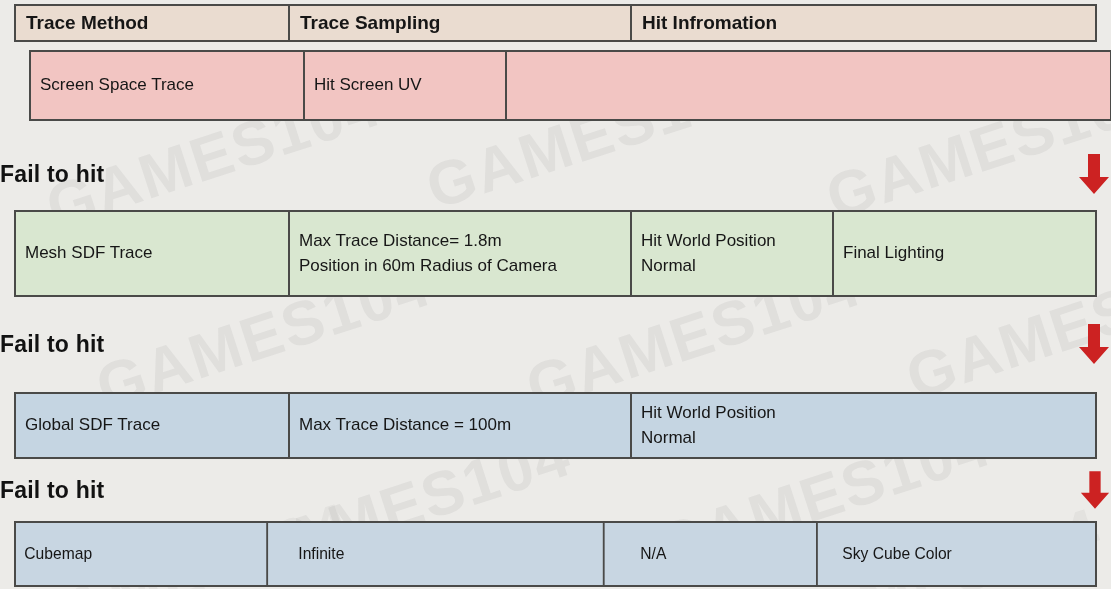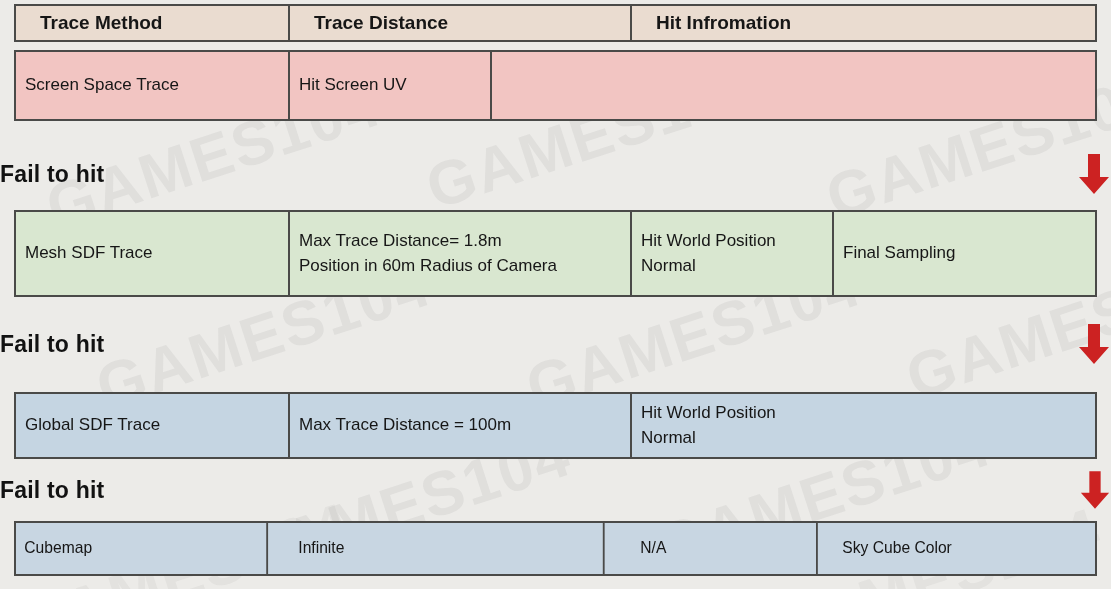--- a/index.html
+++ b/index.html
@@ -83,28 +83,28 @@
   #header-band {
     top: 4px;
     height: 38px;
     background: #eadcd0;
   }
   #header-band .cell {
     background: #eadcd0;
     font-weight: 700;
     font-size: 19px;
     justify-content: center;
-    padding: 0 24px;
-  }
-
-  
-  .band-pink  { background: #f2c5c2; top: 50px;  height: 71px; }
+    padding: 0 10px;
+  }
+
+  
+  .band-pink  { background: #f2c5c2; top: 50px;  height: 71px; margin-left: 15px; }
   .band-green { background: #d9e7d0; top: 210px; height: 87px; }
   .band-blue  { background: #c5d5e2; top: 392px; height: 67px; }
-  .band-last  { background: #c8d6e2; top: 521px; height: 55px; }
+  .band-last  { background: #c8d6e2; top: 521px; height: 66px; }
 
   .band-pink .cell  { background: #f2c5c2; }
   .band-green .cell { background: #d9e7d0; }
   .band-blue .cell  { background: #c5d5e2; }
   .band-last .cell  { background: #c8d6e2; }
 
   .band-last .cell {
     font-size: 17px;
     font-family: "Liberation Sans Narrow", "Liberation Sans", sans-serif;
     transform: scaleX(0.92);
@@ -150,21 +150,21 @@
   <span class="wm w10">GAMES104</span>
 </div>
 
 <div id="flow">
 
   <div class="table-band" id="header-band">
     <div class="cell c1">
       <span class="line">Trace Method</span>
     </div>
     <div class="cell c2">
-      <span class="line">Trace Distance</span>
+      <span class="line">Trace Sampling</span>
     </div>
     <div class="cell c3">
       <span class="line">Hit Infromation</span>
     </div>
   </div>
 
   <div class="table-band band-pink">
     <div class="cell c1">
       <span class="line">Screen Space Trace</span>
     </div>
@@ -190,21 +190,21 @@
     </div>
     <div class="cell c2">
       <span class="line">Max Trace Distance= 1.8m</span>
       <span class="line">Position in 60m Radius of Camera</span>
     </div>
     <div class="cell c3">
       <span class="line">Hit World Position</span>
       <span class="line">Normal</span>
     </div>
     <div class="cell c4">
-      <span class="line">Final Sampling</span>
+      <span class="line">Final Lighting</span>
     </div>
   </div>
 
   <div class="connector conn-2">
     <span class="label">Fail to hit</span>
     <span>
       <svg class="down-arrow" width="34" height="44" viewBox="0 0 34 44" aria-hidden="true">
         <path d="M11 2 H23 V25 H32 L17 42 L2 25 H11 Z" fill="#cc2222"></path>
       </svg>
     </span>

